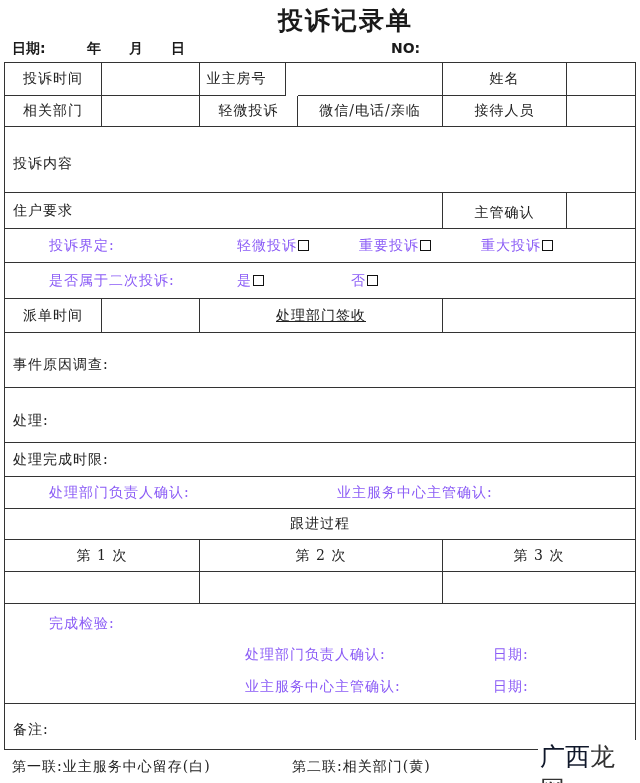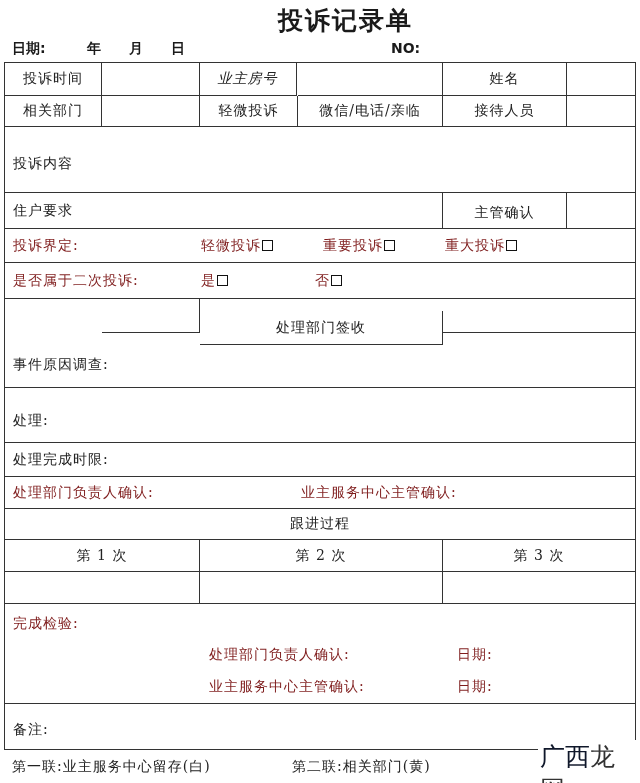--- a/index.html
+++ b/index.html
@@ -26,21 +26,21 @@
       position: absolute; box-sizing: border-box;
       border-right: 1.3px solid #333; border-bottom: 1.3px solid #333;
       font-size: 14px; display: flex; align-items: center;
       letter-spacing: 1px; color: #222;
     }
     .cell.center { justify-content: center; }
     .cell.top { align-items: center; padding-top: 9px; }
     .cell.pad { padding-left: 8px; }
     .nor { border-right: none; }
     .nob { border-bottom: none; }
-    .txt { position: absolute; font-size: 14px; letter-spacing: 1px; color: #7f1d1d; }
+    .txt { position: absolute; font-size: 14px; letter-spacing: 1px; color: #8b5cf6; margin-left: 36px; }
     .chk {
       display: inline-block; width: 9px; height: 9px; border: 1.6px solid #111;
       vertical-align: -1px; margin-left: 1px;
     }
     .footer {
       position: absolute; top: 758px; font-size: 14px; letter-spacing: 1px; color: #222;
     }
     .wm {
       position: absolute; left: 538px; top: 740px; font-size: 25px;
       font-family: "DejaVu Sans", sans-serif; background: #fff; padding: 0 2px;
@@ -55,21 +55,21 @@
 <div class="meta" style="left:12px;">日期:</div>
 <div class="meta" style="left:87px;">年</div>
 <div class="meta" style="left:129px;">月</div>
 <div class="meta" style="left:171px;">日</div>
 <div class="meta" style="left:391px;">NO:</div>
 
 <div class="grid">
 
   <div class="cell center" style="left:0;top:0;width:97px;height:33px;">投诉时间</div>
   <div class="cell" style="left:97px;top:0;width:98px;height:33px;"></div>
-  <div class="cell center" style="left:194px;top:0;width:98px;height:33px;font-style:italic;">业主房号</div>
+  <div class="cell center" style="left:183px;top:0;width:98px;height:33px;">业主房号</div>
   <div class="cell" style="left:293px;top:0;width:145px;height:33px;"></div>
   <div class="cell center" style="left:438px;top:0;width:124px;height:33px;">姓名</div>
   <div class="cell nor" style="left:562px;top:0;width:68px;height:33px;"></div>
 
   <div class="cell center" style="left:0;top:33px;width:97px;height:31px;">相关部门</div>
   <div class="cell" style="left:97px;top:33px;width:98px;height:31px;"></div>
   <div class="cell center" style="left:195px;top:33px;width:98px;height:31px;">轻微投诉</div>
   <div class="cell center" style="left:293px;top:33px;width:145px;height:31px;">微信/电话/亲临</div>
   <div class="cell center" style="left:438px;top:33px;width:124px;height:31px;">接待人员</div>
   <div class="cell nor" style="left:562px;top:33px;width:68px;height:31px;"></div>
@@ -88,22 +88,23 @@
   <span class="txt" style="left:8px;top:174px;">投诉界定:</span>
   <span class="txt" style="left:196px;top:174px;"><span>轻微投诉</span><span class="chk"></span></span>
   <span class="txt" style="left:318px;top:174px;"><span>重要投诉</span><span class="chk"></span></span>
   <span class="txt" style="left:440px;top:174px;text-align:right;"><span>重大投诉</span><span class="chk"></span></span>
 
   <div class="cell nor" style="left:0;top:200px;width:630px;height:36px;"></div>
   <span class="txt" style="left:8px;top:209px;">是否属于二次投诉:</span>
   <span class="txt" style="left:196px;top:209px;"><span>是</span><span class="chk"></span></span>
   <span class="txt" style="left:310px;top:209px;"><span>否</span><span class="chk"></span></span>
 
+  <div class="cell center" style="left:0;top:236px;width:97px;height:34px;">派单时间</div>
   <div class="cell" style="left:97px;top:236px;width:98px;height:34px;"></div>
-  <div class="cell center" style="left:195px;top:248px;width:243px;height:34px;">处理部门签收</div>
+  <div class="cell center" style="left:195px;top:236px;width:243px;height:34px;text-decoration:underline;">处理部门签收</div>
   <div class="cell nor" style="left:438px;top:236px;width:192px;height:34px;"></div>
 
   <div class="cell top pad nor" style="left:0;top:270px;width:630px;height:55px;padding-top:10px;">
     <span>事件原因调查:</span>
   </div>
 
   <div class="cell top pad nor" style="left:0;top:325px;width:630px;height:55px;padding-top:11px;">
     <span>处理:</span>
   </div>
 

